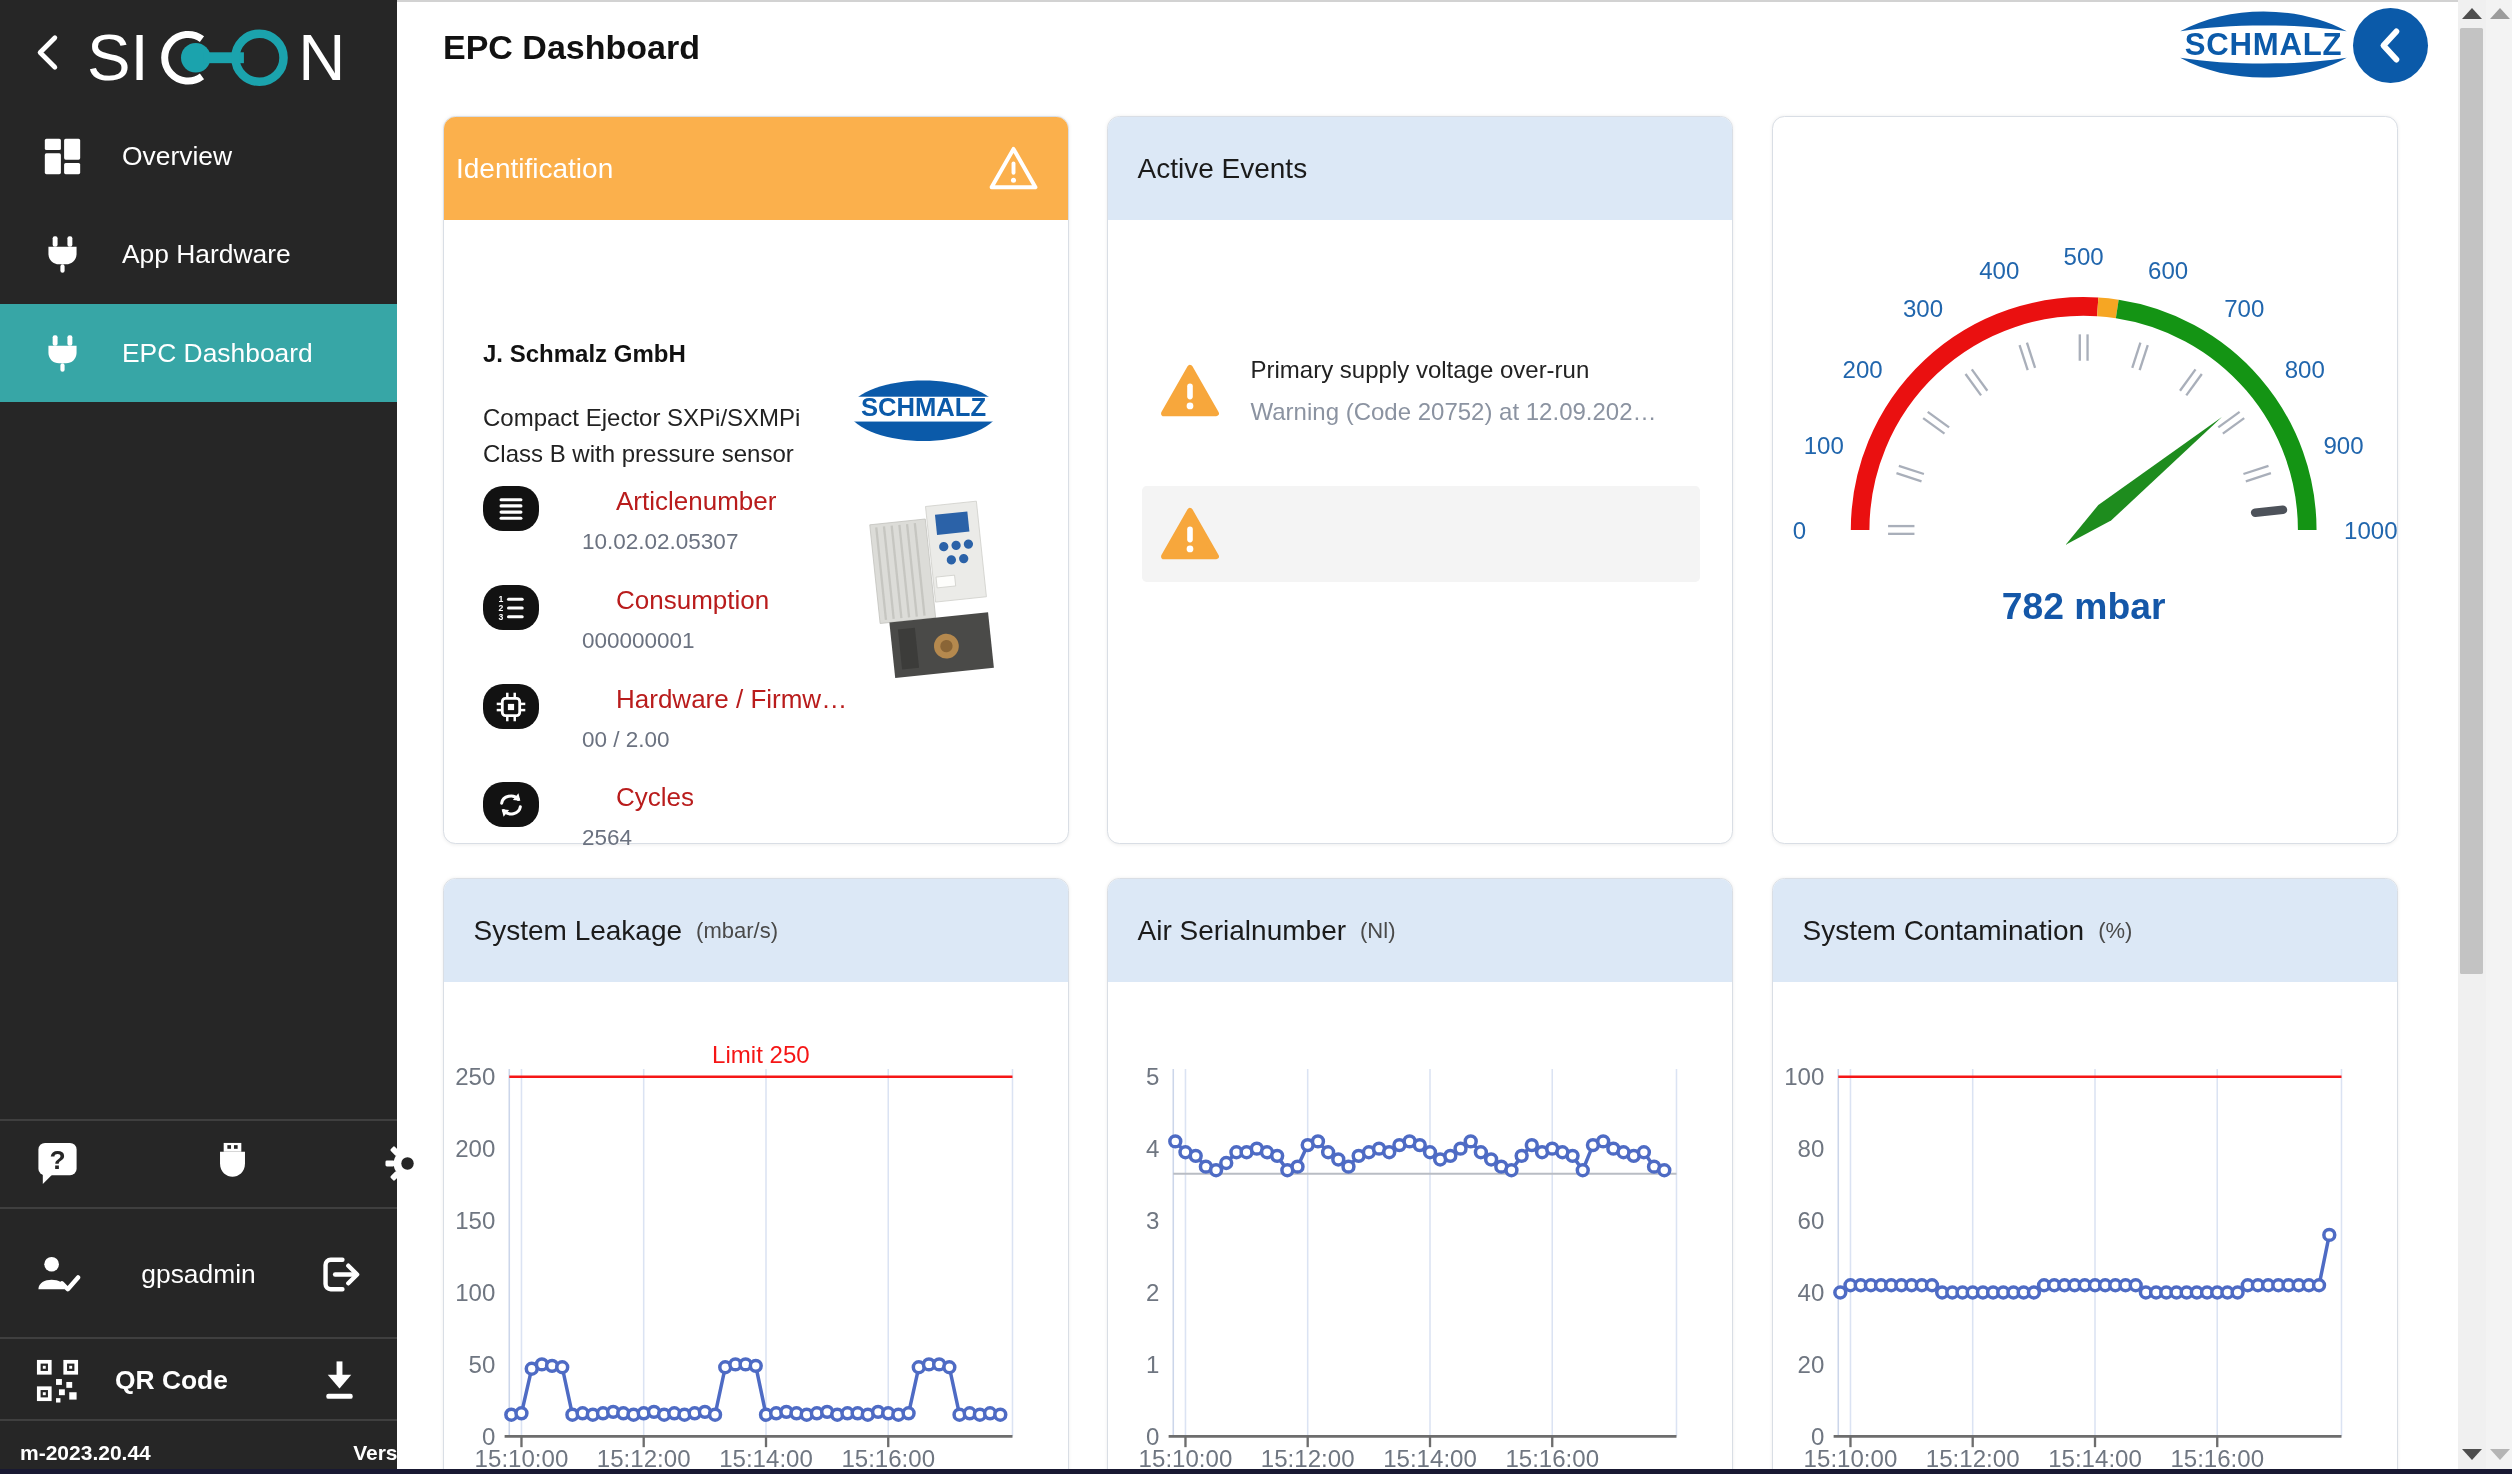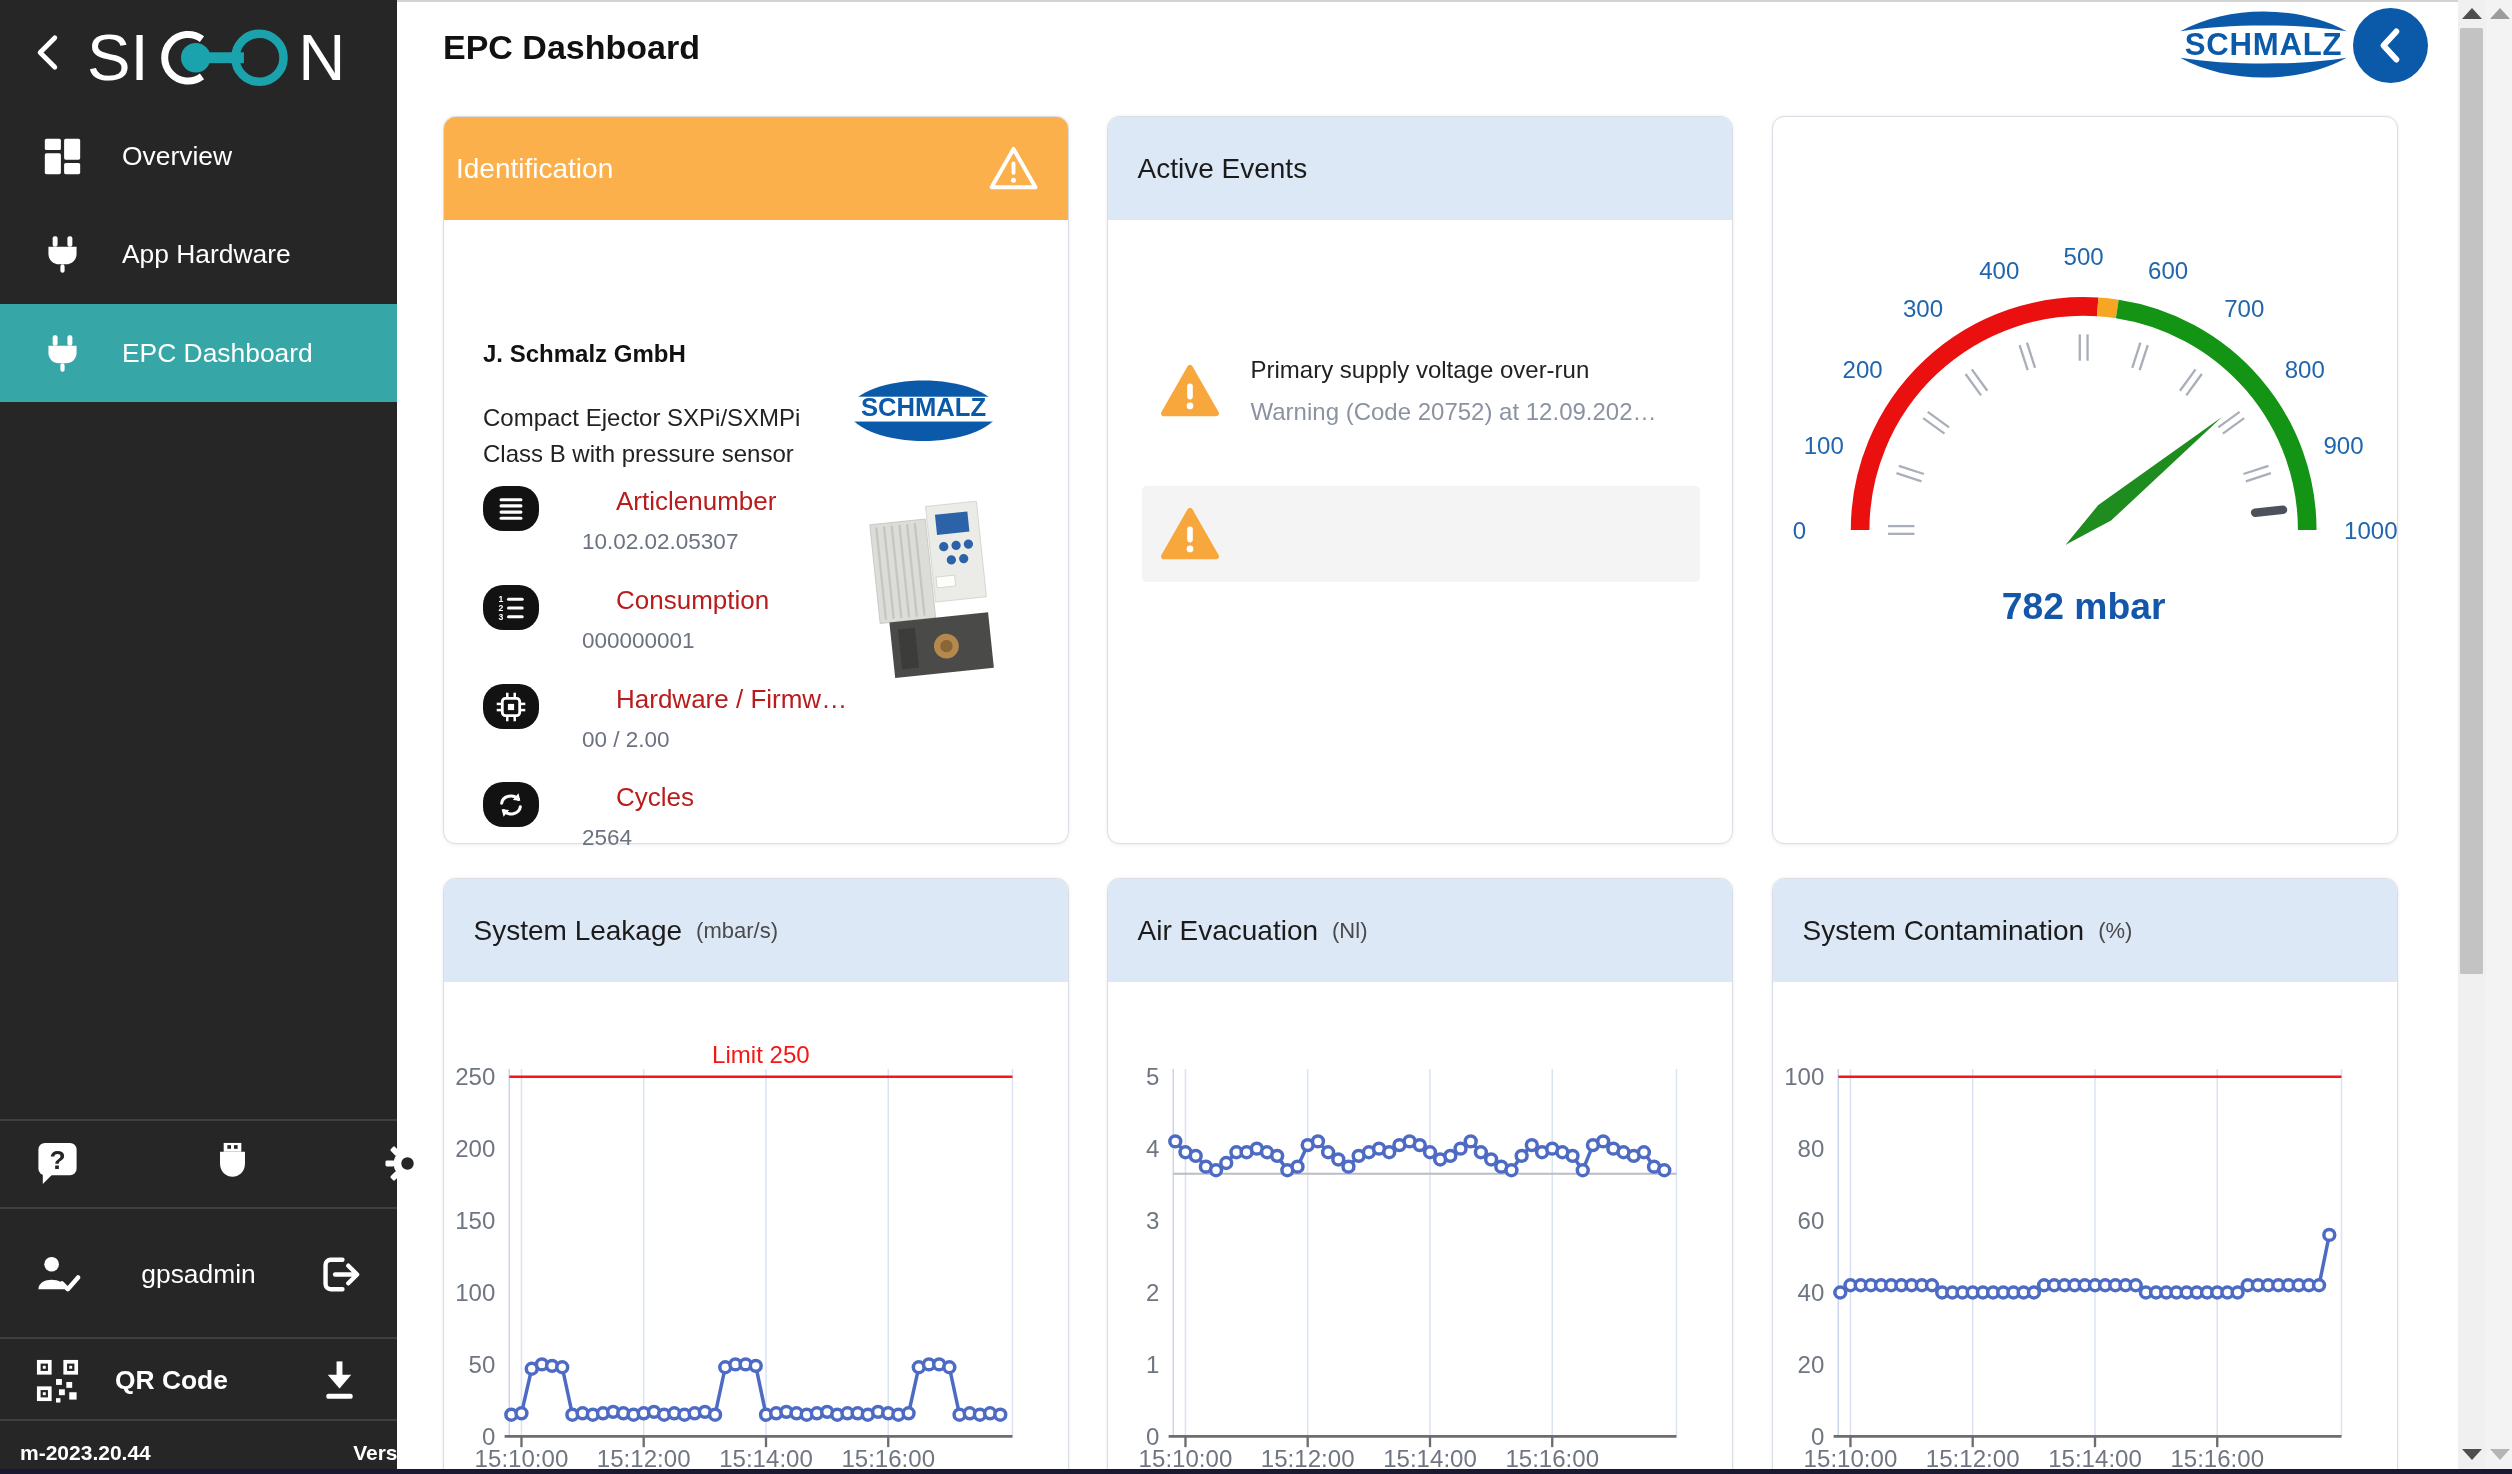--- a/index.html
+++ b/index.html
@@ -500,21 +500,21 @@
           <circle cx="663.8" cy="557.2" r="7" fill="#fff" stroke="#4e6bc4" stroke-width="4.5"></circle>
           <circle cx="676.9" cy="555.4" r="7" fill="#fff" stroke="#4e6bc4" stroke-width="4.5"></circle>
           <circle cx="690.0" cy="557.2" r="7" fill="#fff" stroke="#4e6bc4" stroke-width="4.5"></circle>
           <circle cx="703.1" cy="555.4" r="7" fill="#fff" stroke="#4e6bc4" stroke-width="4.5"></circle>
           <circle cx="716.3" cy="557.2" r="7" fill="#fff" stroke="#4e6bc4" stroke-width="4.5"></circle>
         </svg></div>
   </div>
 
   <div class="card row2 c2">
     <div class="card-head head-blue">
-      <span>Air Evacuation</span>
+      <span>Air Serialnumber</span>
       <span class="head-unit">(Nl)</span>
     </div>
     <div class="card-body" id="chart-air"><svg viewBox="0 0 806 640" width="626" height="497">
           <line x1="84" y1="112" x2="84" y2="585" stroke="#ccd6ea" stroke-width="2"></line>
           <line x1="99.7" y1="112" x2="99.7" y2="585" stroke="#dbe3f3" stroke-width="2"></line>
           <line x1="257.1" y1="112" x2="257.1" y2="585" stroke="#dbe3f3" stroke-width="2"></line>
           <line x1="414.6" y1="112" x2="414.6" y2="585" stroke="#dbe3f3" stroke-width="2"></line>
           <line x1="572.0" y1="112" x2="572.0" y2="585" stroke="#dbe3f3" stroke-width="2"></line>
           <line x1="732.0" y1="112" x2="732.0" y2="585" stroke="#dbe3f3" stroke-width="2"></line>
           <text x="66" y="596.0" text-anchor="end" class="axlbl">0</text>

